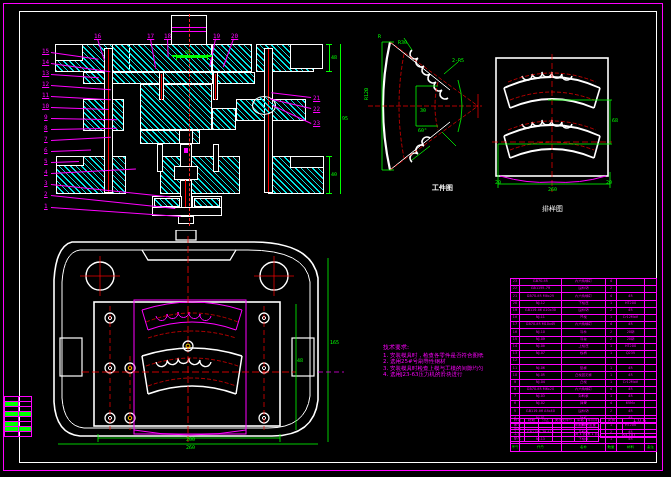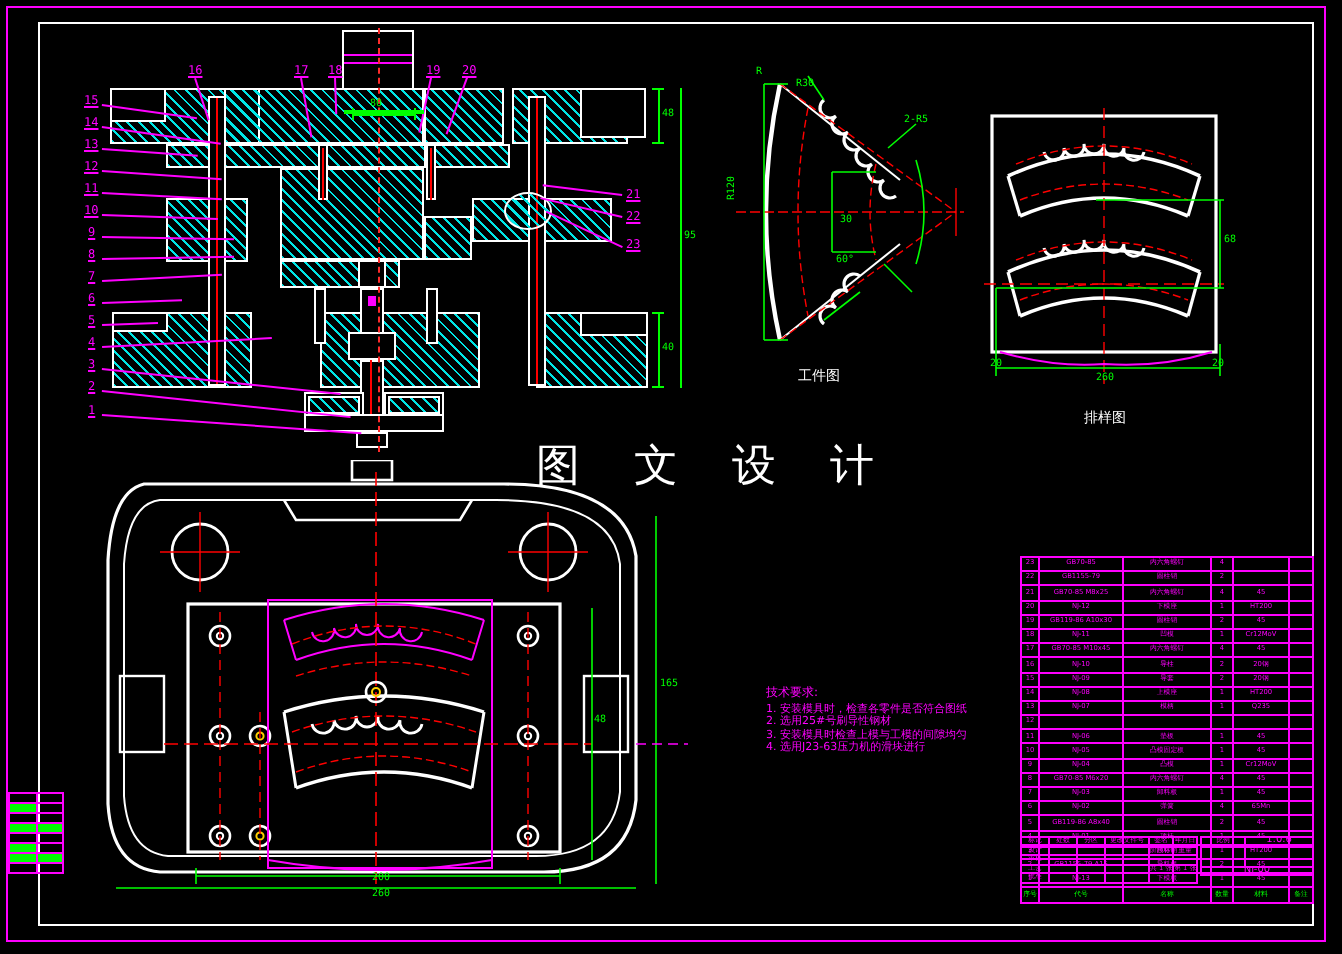--- a/index.html
+++ b/index.html
@@ -273,21 +273,21 @@
       <line x1="84" y1="46" x2="98" y2="34" stroke="#00ff00" stroke-width="0.8"></line>
       <line x1="70" y1="118" x2="52" y2="132" stroke="#00ff00" stroke-width="0.8"></line>
       <line x1="82" y1="104" x2="96" y2="118" stroke="#00ff00" stroke-width="0.8"></line>
     </svg>
     <div class="dimg" style="left:378px;top:34px;">R</div>
     <div class="dimg" style="left:398px;top:40px;">R30</div>
     <div class="dimg" style="left:452px;top:58px;">2-R5</div>
     <div class="dimg" style="left:418px;top:128px;">60°</div>
     <div class="dimg" style="left:420px;top:108px;">30</div>
     <div class="dimg" style="left:364px;top:100px;transform:rotate(-90deg);transform-origin:0 0;">R120</div>
-    <div class="viewlabel" style="left:399px;top:184px;">工件图</div>
+    <div class="viewlabel" style="left:432px;top:184px;font-weight:bold;">工件图</div>
   </div>
 
   <div>
     <svg width="135" height="150" style="position:absolute;left:488px;top:52px;">
 
       <rect x="8" y="6" width="112" height="118" stroke="#ffffff" stroke-width="1.6" fill="none"></rect>
 
       <path d="M16,36 Q64,14 112,36" stroke="#ffffff" stroke-width="1.8" fill="none"></path>
       <path d="M22,56 Q64,38 106,56" stroke="#ffffff" stroke-width="1.8" fill="none"></path>
       <path d="M16,36 L22,56" stroke="#ffffff" stroke-width="1.6" fill="none"></path>
@@ -318,21 +318,20 @@
       <line x1="10" y1="132" x2="122" y2="132" stroke="#00ff00" stroke-width="0.8"></line>
       <line x1="122" y1="120" x2="122" y2="136" stroke="#00ff00" stroke-width="0.8"></line>
     </svg>
     <div class="dimg" style="left:612px;top:118px;">68</div>
     <div class="dimg" style="left:495px;top:180px;">20</div>
     <div class="dimg" style="left:606px;top:180px;">20</div>
     <div class="dimg" style="left:548px;top:187px;">260</div>
     <div class="viewlabel" style="left:542px;top:205px;">排样图</div>
   </div>
 
-  <div class="watermark" style="left:268px;top:222px;">图 文 设 计</div>
 
   <div>
     <svg width="330" height="220" style="position:absolute;left:22px;top:230px;">
 
       <path d="M50,12 L230,12 Q290,12 296,48 L296,170 Q292,206 250,206
                L58,206 Q34,204 32,172 L32,50 Q34,16 50,12 Z" stroke="#ffffff" stroke-width="1.6" fill="none"></path>
       <path d="M58,20 L226,20 Q284,20 288,52 L288,166 Q284,198 246,198
                L62,198 Q42,196 40,168 L40,52 Q42,22 58,20 Z" stroke="#ffffff" stroke-width="1" fill="none"></path>
 
       <path d="M120,20 L126,30 L208,30 L214,20" stroke="#ffffff" stroke-width="1.3" fill="none"></path>

